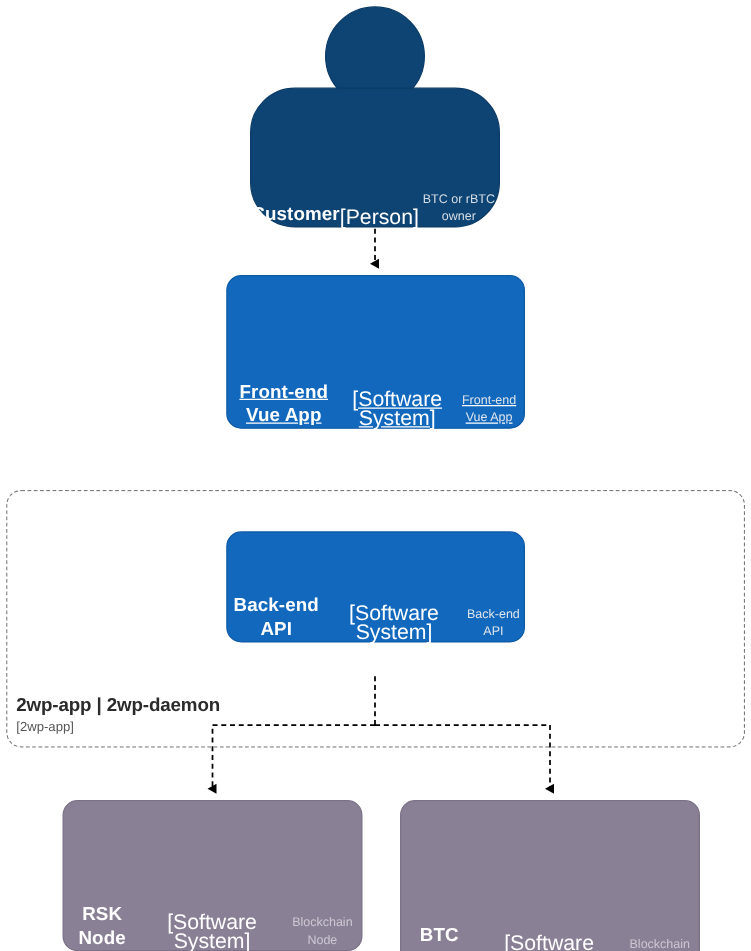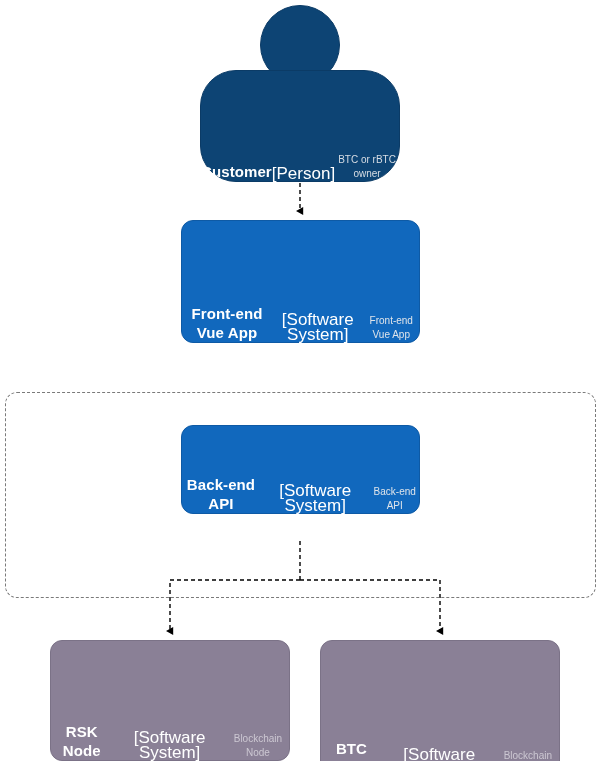--- a/index.html
+++ b/index.html
@@ -78,20 +78,21 @@
   .sys {
     background: #1168BD;
     border: 1px solid #0e5aa5;
     border-radius: 12px;
   }
   .sys-frontend {
     left: 181px;
     top: 220px;
     width: 239px;
     height: 123px;
+    text-decoration: underline;
   }
   .sys-backend {
     left: 181px;
     top: 425px;
     width: 239px;
     height: 89px;
   }
 
   
   .ext {
@@ -184,20 +185,24 @@
     <div class="n-desc">BTC or rBTC owner</div>
   </div>
 
   <div class="node sys sys-frontend">
     <div class="n-title">Front-end Vue App</div>
     <div class="n-type">[Software System]</div>
     <div class="n-desc">Front-end Vue App</div>
   </div>
 
   <div class="boundary"></div>
+  <div class="boundary-label">
+    <div class="b-title">2wp-app | 2wp-daemon</div>
+    <div class="b-type">[2wp-app]</div>
+  </div>
 
   <div class="node sys sys-backend">
     <div class="n-title">Back-end API</div>
     <div class="n-type">[Software System]</div>
     <div class="n-desc">Back-end API</div>
   </div>
 
   <div class="node ext node-rsk">
     <div class="n-title">RSK Node</div>
     <div class="n-type">[Software System]</div>

